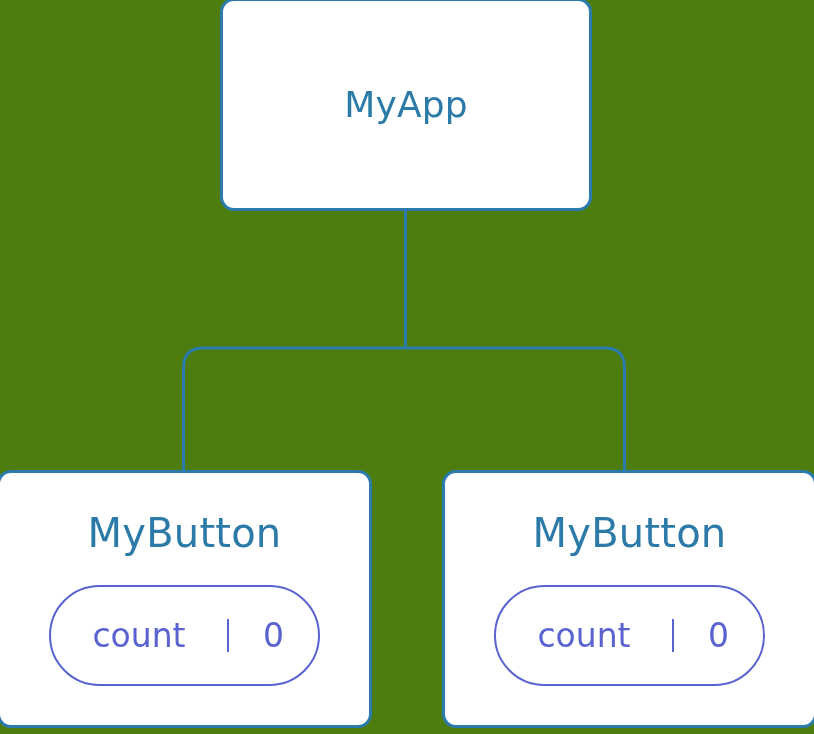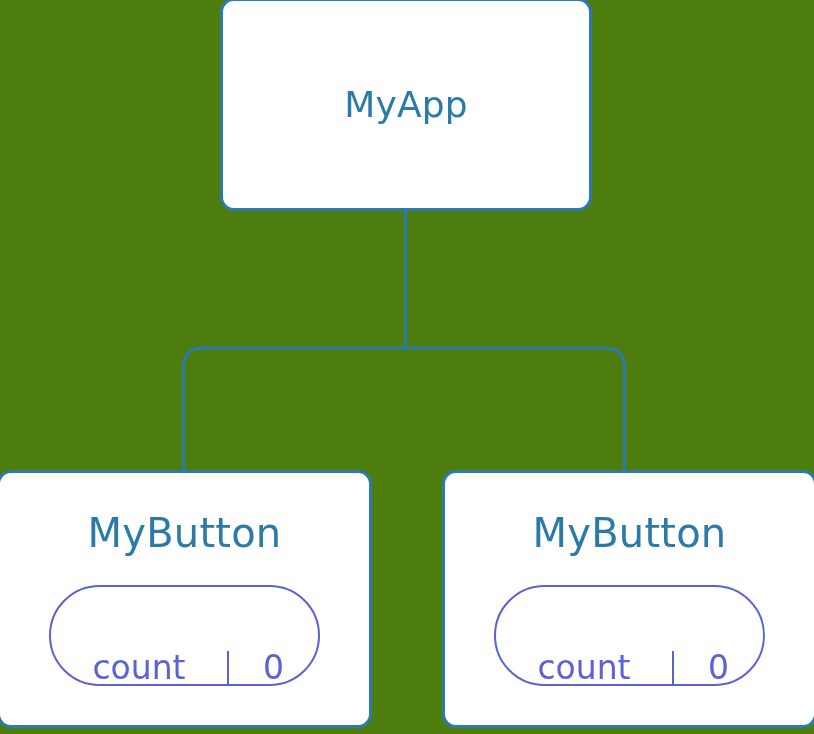--- a/index.html
+++ b/index.html
@@ -80,21 +80,21 @@
   }
 
   
   .state-pill {
     margin-top: 32px;
     height: 101px;
     border: 2px solid #5a63cf;
     border-radius: 51px;
     box-sizing: border-box;
     display: flex;
-    align-items: flex-end;
+    align-items: center;
     background: #ffffff;
     overflow: hidden;
   }
   .pill-key {
     width: 178px;
     display: flex;
     align-items: center;
     justify-content: center;
     border-right: 2px solid #5a63cf;
     box-sizing: border-box;

